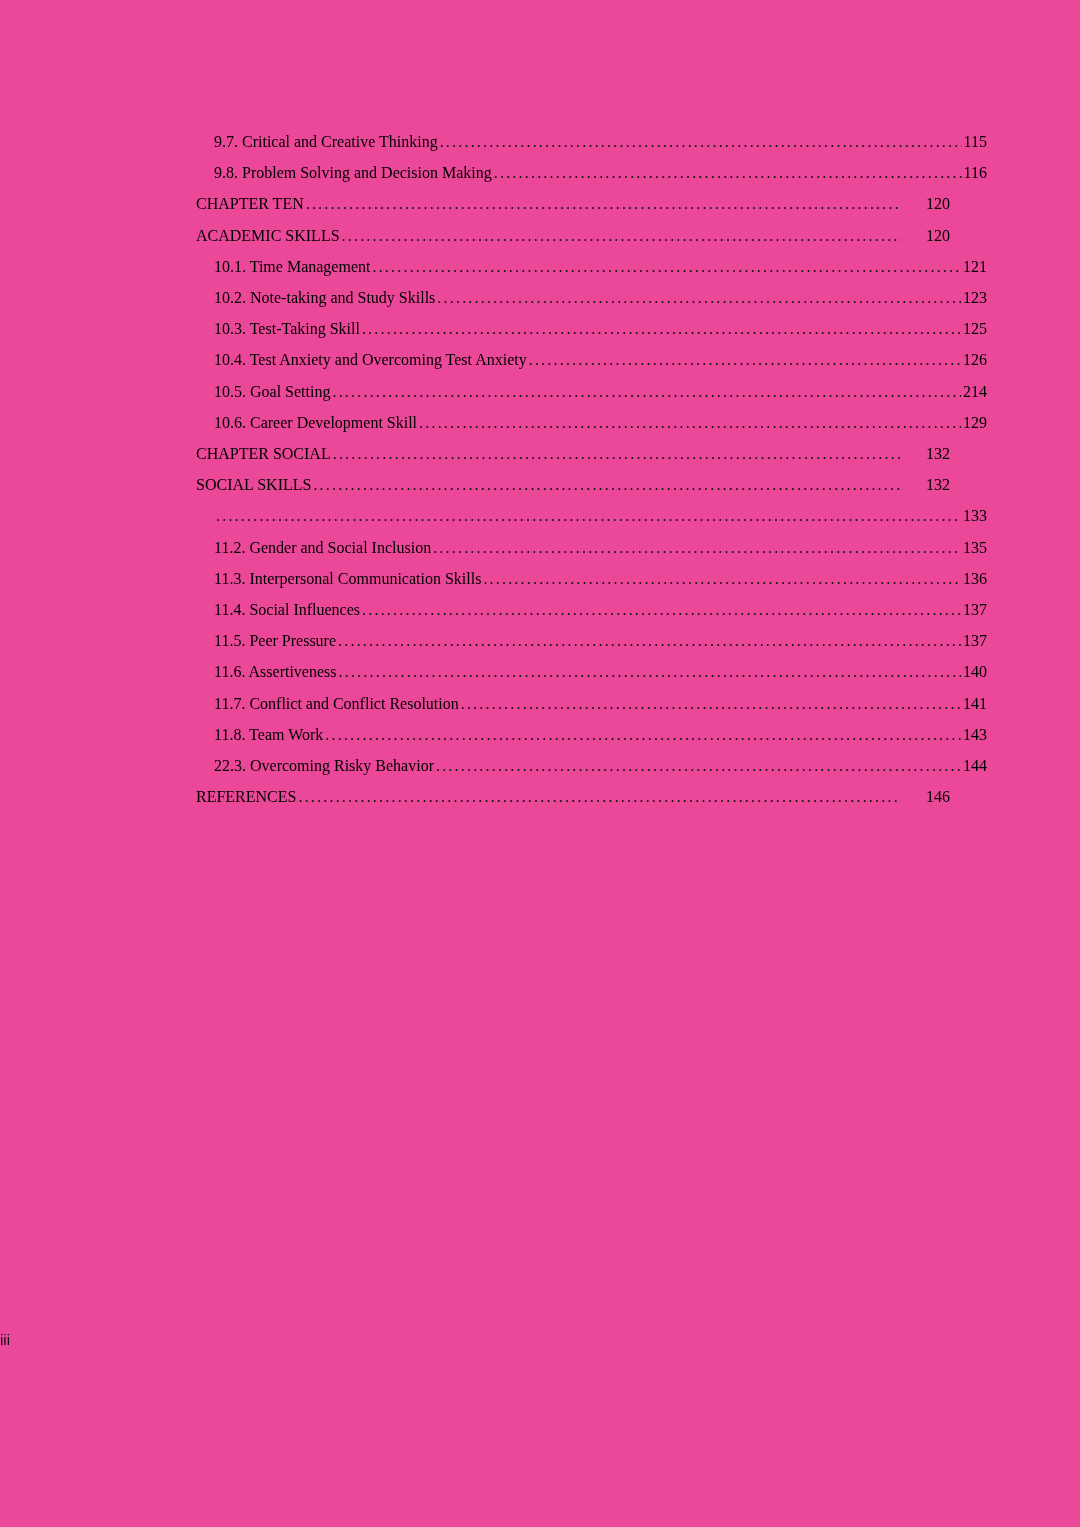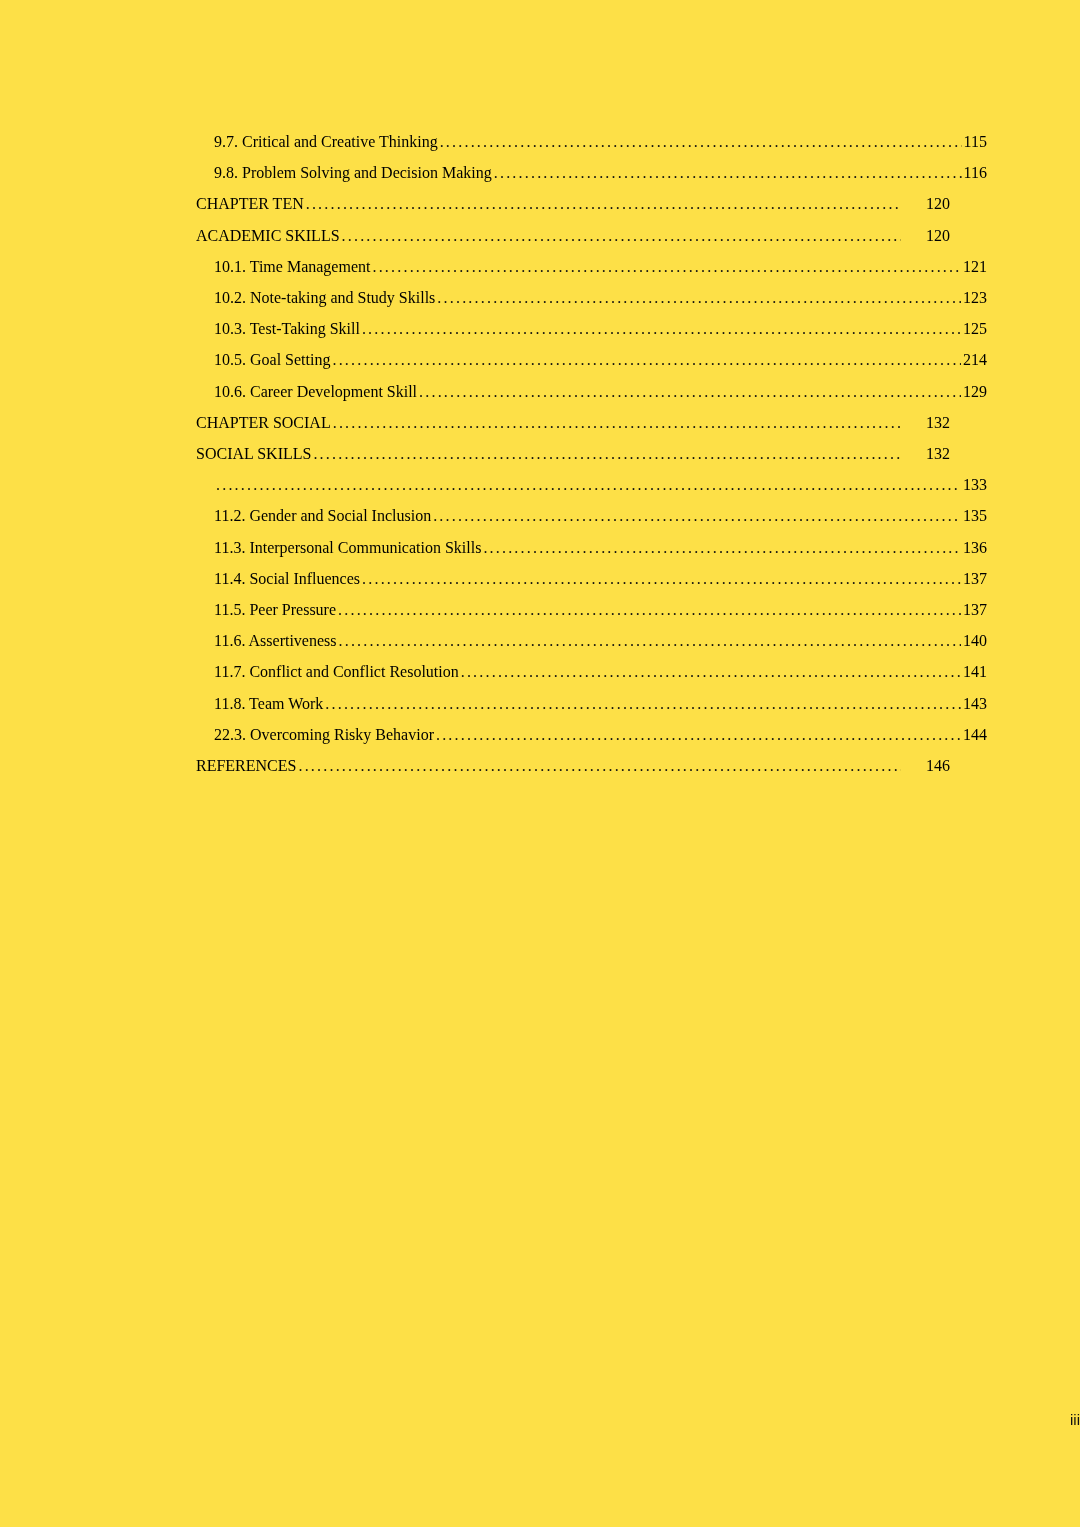--- a/index.html
+++ b/index.html
@@ -5,21 +5,21 @@
   * { margin: 0; padding: 0; box-sizing: border-box; }
   html, body { background: #ffffff; }
   body {
     font-family: "Liberation Serif", "DejaVu Serif", serif;
     color: #000000;
   }
   .doc-page {
     position: relative;
     width: 1080px;
     height: 1527px;
-    background: #fde047;
+    background: #ec4899;
     margin: 0 auto;
     overflow: hidden;
   }
   .toc {
     position: absolute;
     top: 126px;
     left: 196px;
     right: 93px;
   }
   .toc-row {
@@ -42,24 +42,24 @@
   }
   .toc-leader::after {
     content: "..............................................................................................................................................................................................................................................................";
     letter-spacing: 2.2px;
     color: #111111;
   }
   .toc-page { flex: 0 0 auto; }
   .toc-row.level-0 .toc-page { margin-left: 23px; }
   .footer {
     position: absolute;
-    top: 1411px;
+    top: 1331px;
     left: 0;
     right: 0;
-    text-align: right;
+    text-align: left;
     font-family: "Liberation Sans", "DejaVu Sans", sans-serif;
     font-size: 15px;
     color: #111111;
   }
 </style>
 </head>
 <body>
 
 <div class="doc-page">
   <div class="toc" id="toc">
@@ -90,20 +90,25 @@
   </div>
       <div class="toc-row level-1">
     <span class="toc-label">10.2. Note-taking and Study Skills</span>
     <span class="toc-leader"></span>
     <span class="toc-page">123</span>
   </div>
       <div class="toc-row level-1">
     <span class="toc-label">10.3. Test-Taking Skill</span>
     <span class="toc-leader"></span>
     <span class="toc-page">125</span>
+  </div>
+      <div class="toc-row level-1">
+    <span class="toc-label">10.4. Test Anxiety and Overcoming Test Anxiety</span>
+    <span class="toc-leader"></span>
+    <span class="toc-page">126</span>
   </div>
       <div class="toc-row level-1">
     <span class="toc-label">10.5. Goal Setting</span>
     <span class="toc-leader"></span>
     <span class="toc-page">214</span>
   </div>
       <div class="toc-row level-1">
     <span class="toc-label">10.6. Career Development Skill</span>
     <span class="toc-leader"></span>
     <span class="toc-page">129</span>

